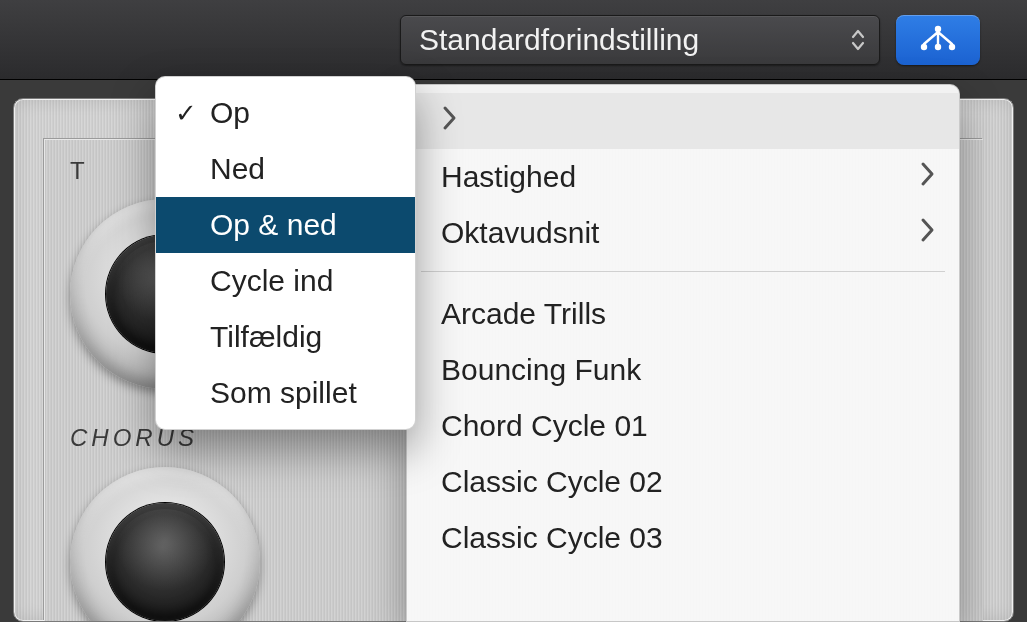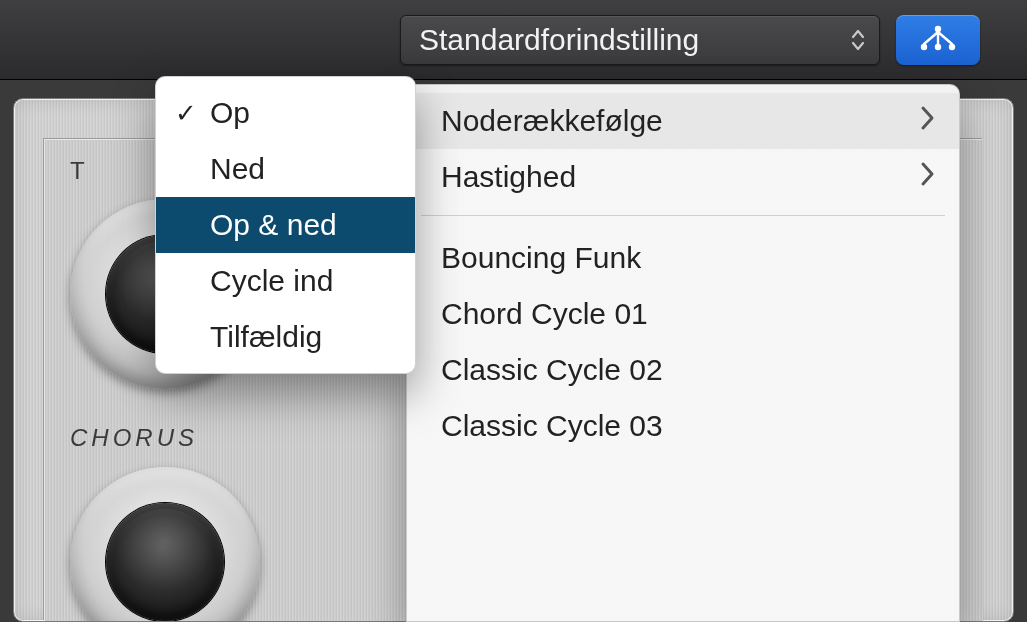--- a/index.html
+++ b/index.html
@@ -227,35 +227,43 @@
   <div class="section-label chorus">CHORUS</div>
   <div class="knob bottom">
     <div class="ring"></div>
       <div class="cap"></div>
   </div>
 </div>
 
 <div class="menu-main">
   <div id="menu-top-rows">
       <div class="row highlight">
-        <span>Noderækkefølge</span>
         <span class="chevron"><svg viewBox="0 0 16 26">
             <path d="M4 3 L13 13 L4 23" fill="none" stroke="currentColor" stroke-width="3" stroke-linecap="round" stroke-linejoin="round"></path>
           </svg></span>
       </div>
       <div class="row">
         <span>Hastighed</span>
         <span class="chevron"><svg viewBox="0 0 16 26">
             <path d="M4 3 L13 13 L4 23" fill="none" stroke="currentColor" stroke-width="3" stroke-linecap="round" stroke-linejoin="round"></path>
           </svg></span>
       </div>
+      <div class="row">
+        <span>Oktavudsnit</span>
+        <span class="chevron"><svg viewBox="0 0 16 26">
+            <path d="M4 3 L13 13 L4 23" fill="none" stroke="currentColor" stroke-width="3" stroke-linecap="round" stroke-linejoin="round"></path>
+          </svg></span>
+      </div>
     </div>
   <div class="divider"></div>
   <div id="menu-preset-rows">
       <div class="row">
+        <span>Arcade Trills</span>
+      </div>
+      <div class="row">
         <span>Bouncing Funk</span>
       </div>
       <div class="row">
         <span>Chord Cycle 01</span>
       </div>
       <div class="row">
         <span>Classic Cycle 02</span>
       </div>
       <div class="row">
         <span>Classic Cycle 03</span>
@@ -278,14 +286,18 @@
         <span>Op &amp; ned</span>
       </div>
       <div class="row">
         <span class="tick"></span>
         <span>Cycle ind</span>
       </div>
       <div class="row">
         <span class="tick"></span>
         <span>Tilfældig</span>
       </div>
+      <div class="row">
+        <span class="tick"></span>
+        <span>Som spillet</span>
+      </div>
     </div>
 </div>
 
 </body></html>

